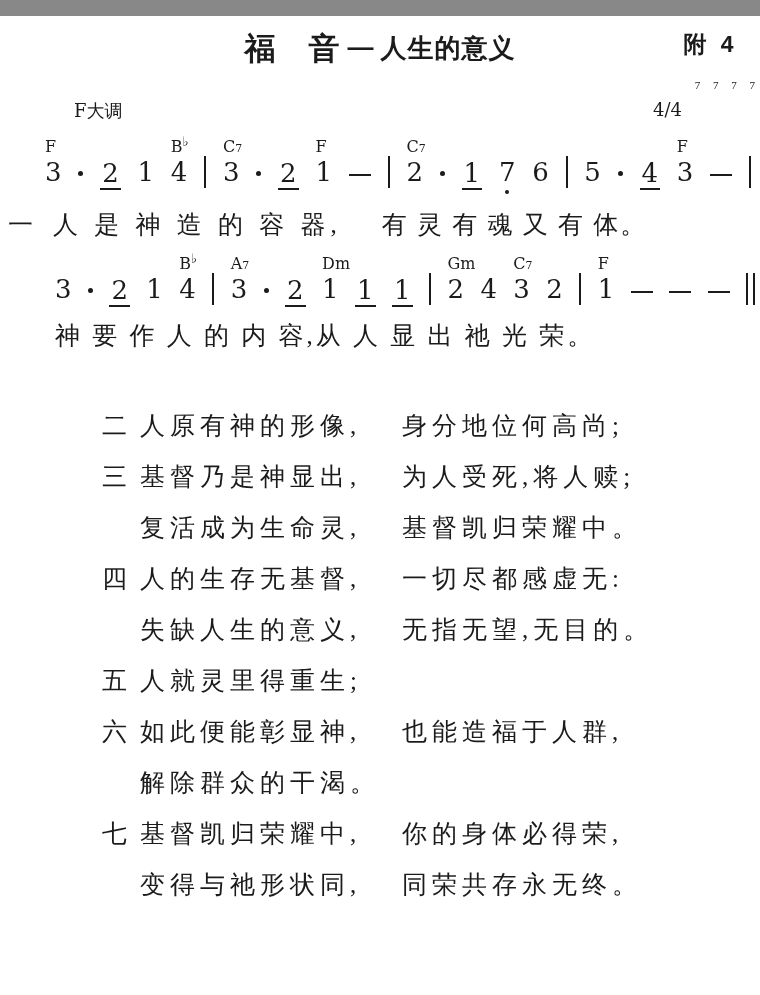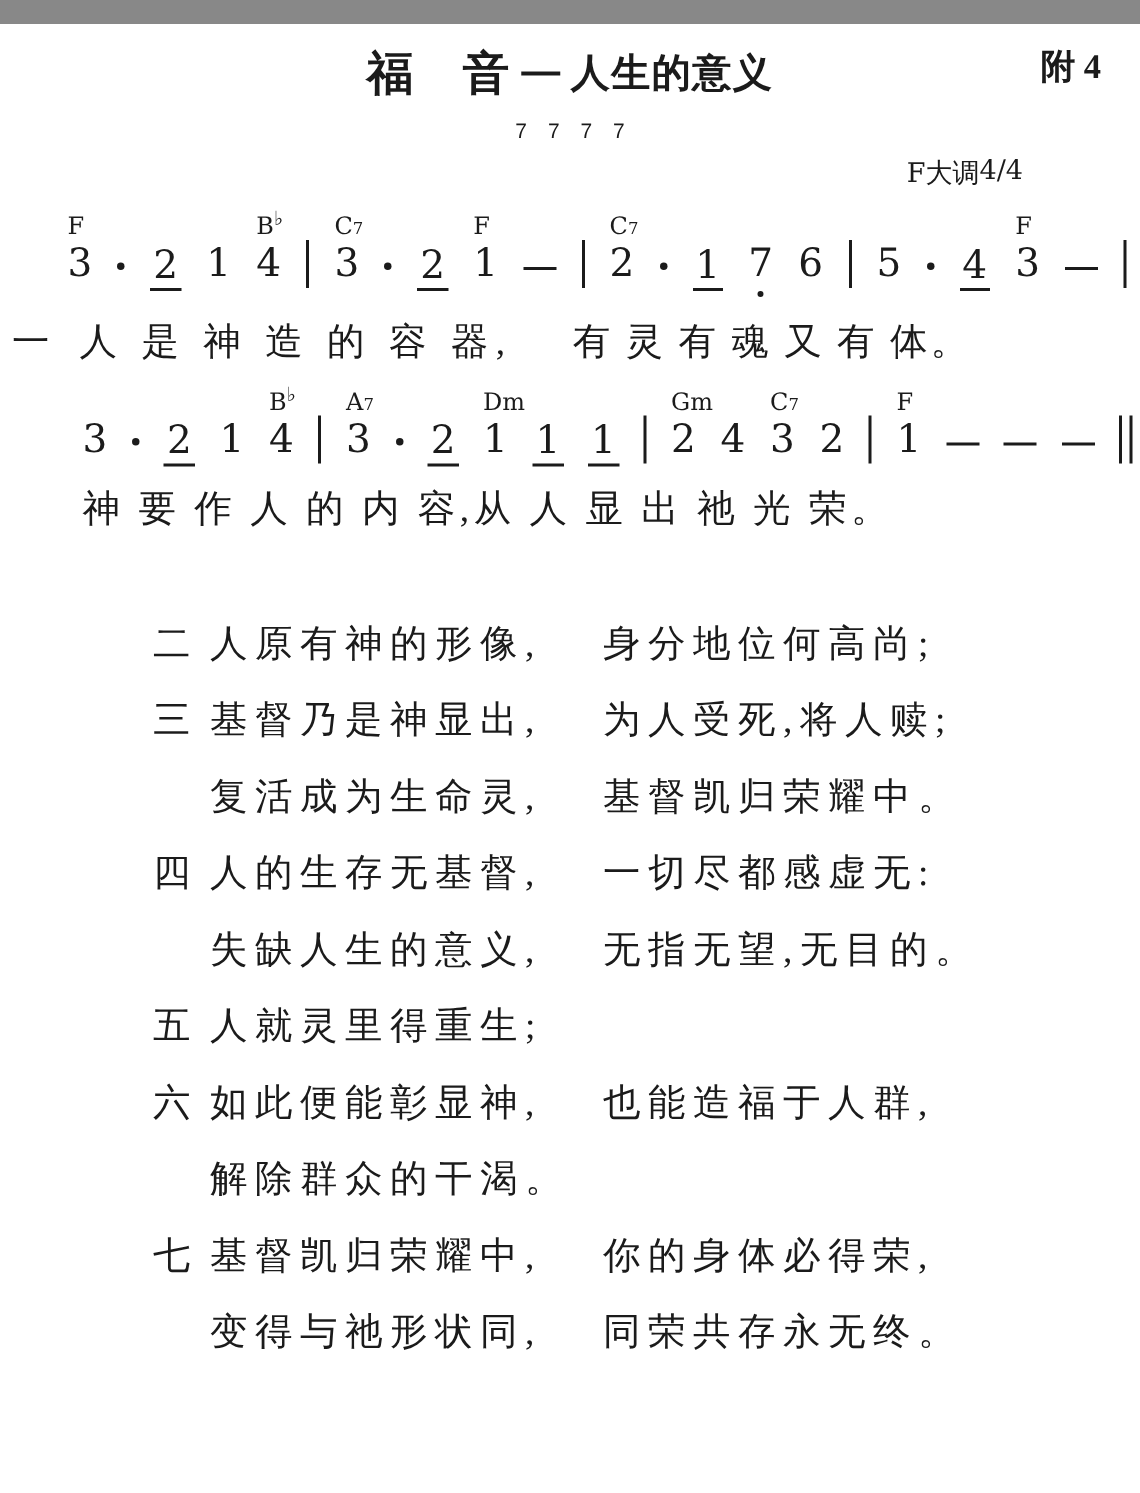--- a/index.html
+++ b/index.html
@@ -18,30 +18,30 @@
   .title-dash {
     font-family: "Liberation Sans", sans-serif;
     font-size: 26px; font-weight: 600; margin: 0 7px; vertical-align: 3px;
   }
   .title-sub {
     font-family: "Liberation Sans", sans-serif;
     font-size: 26px; font-weight: 600; vertical-align: 2px; letter-spacing: 1px;
   }
   .corner {
     position: absolute; top: 13px; right: 26px;
+    font-family: Liberation Mono, monospace;
+    font-size: 23px; font-weight: 700;
+  }
+  .meter {
+    margin-top: 9px; text-align: right;
     font-family: Liberation Serif, serif;
-    font-size: 23px; font-weight: 700;
-  }
-  .meter {
-    margin-top: 9px; text-align: center;
-    font-family: Liberation Sans, sans-serif;
-    font-size: 14px; letter-spacing: 5px; padding-left: 5px;
+    font-size: 11px; letter-spacing: 5px; padding-left: 5px;
   }
   .key-row {
-    display: flex; justify-content: flex-end;
+    display: flex; justify-content: space-between;
     margin-top: 8px; padding: 0 78px 0 74px;
     font-family: "DejaVu Serif", serif; font-size: 18px;
   }
   
   .music-line {
     position: relative; display: flex; justify-content: space-between;
     align-items: flex-end; height: 30px;
   }
   #music1 { width: 706px; margin: 32px 0 0 45px; }
   #music2 { width: 700px; margin: 32px 0 0 55px; }

